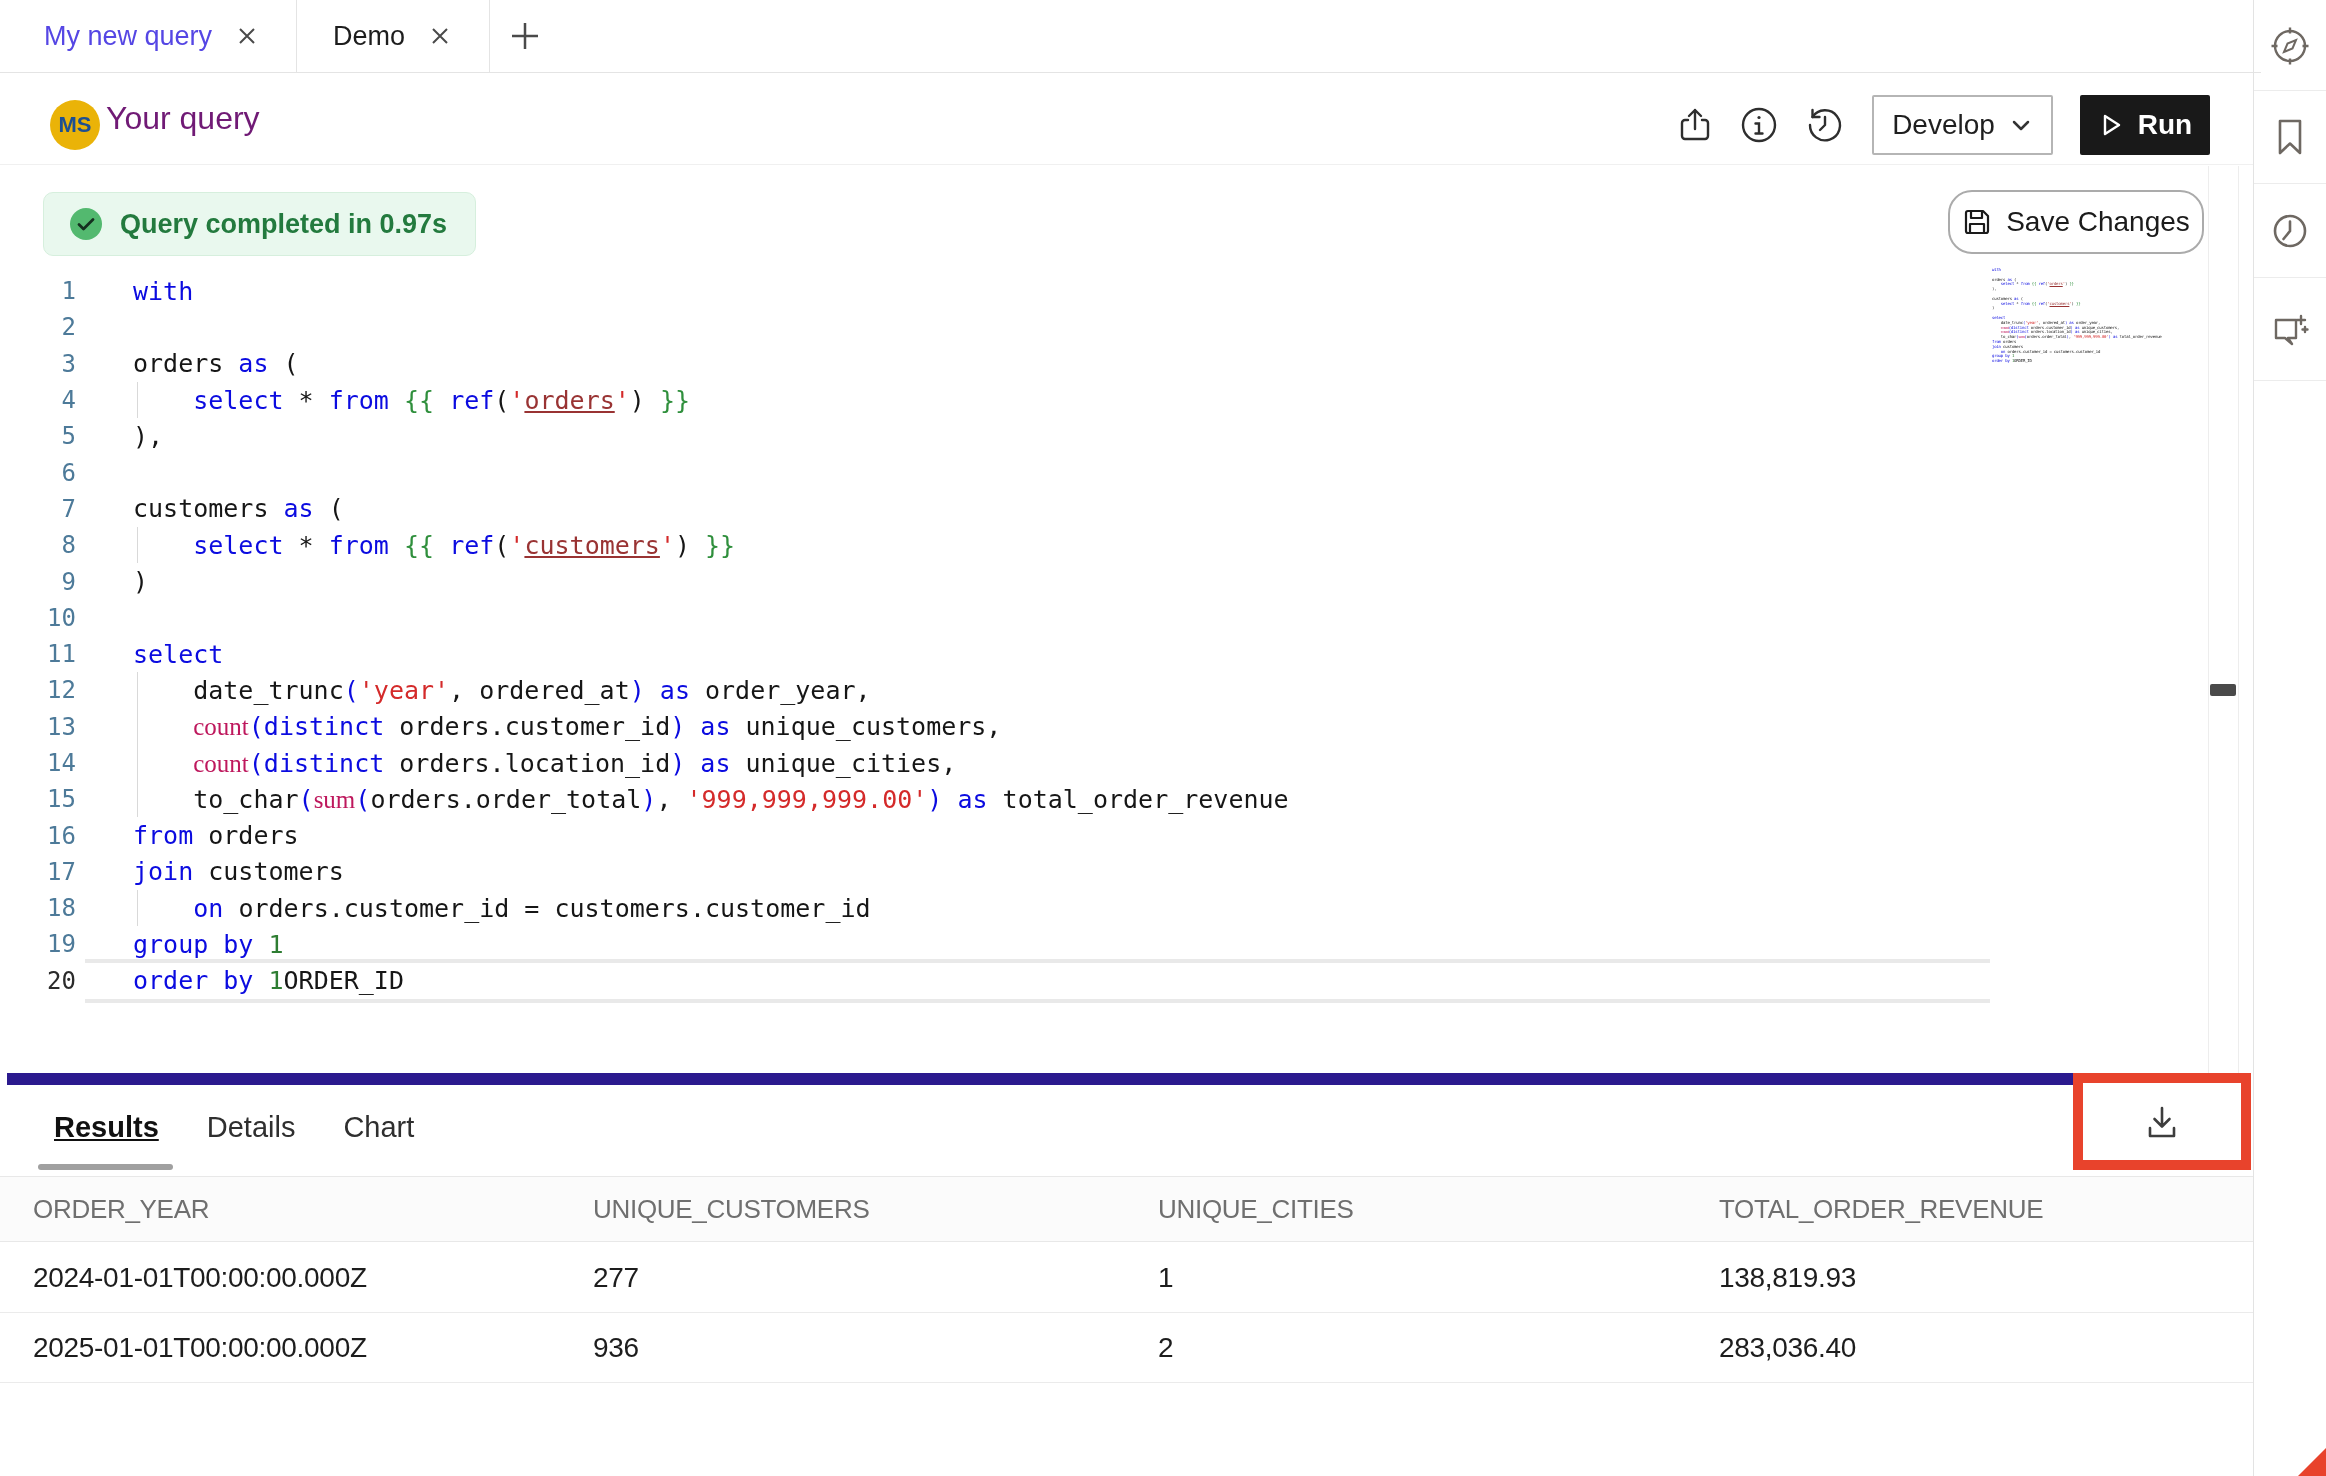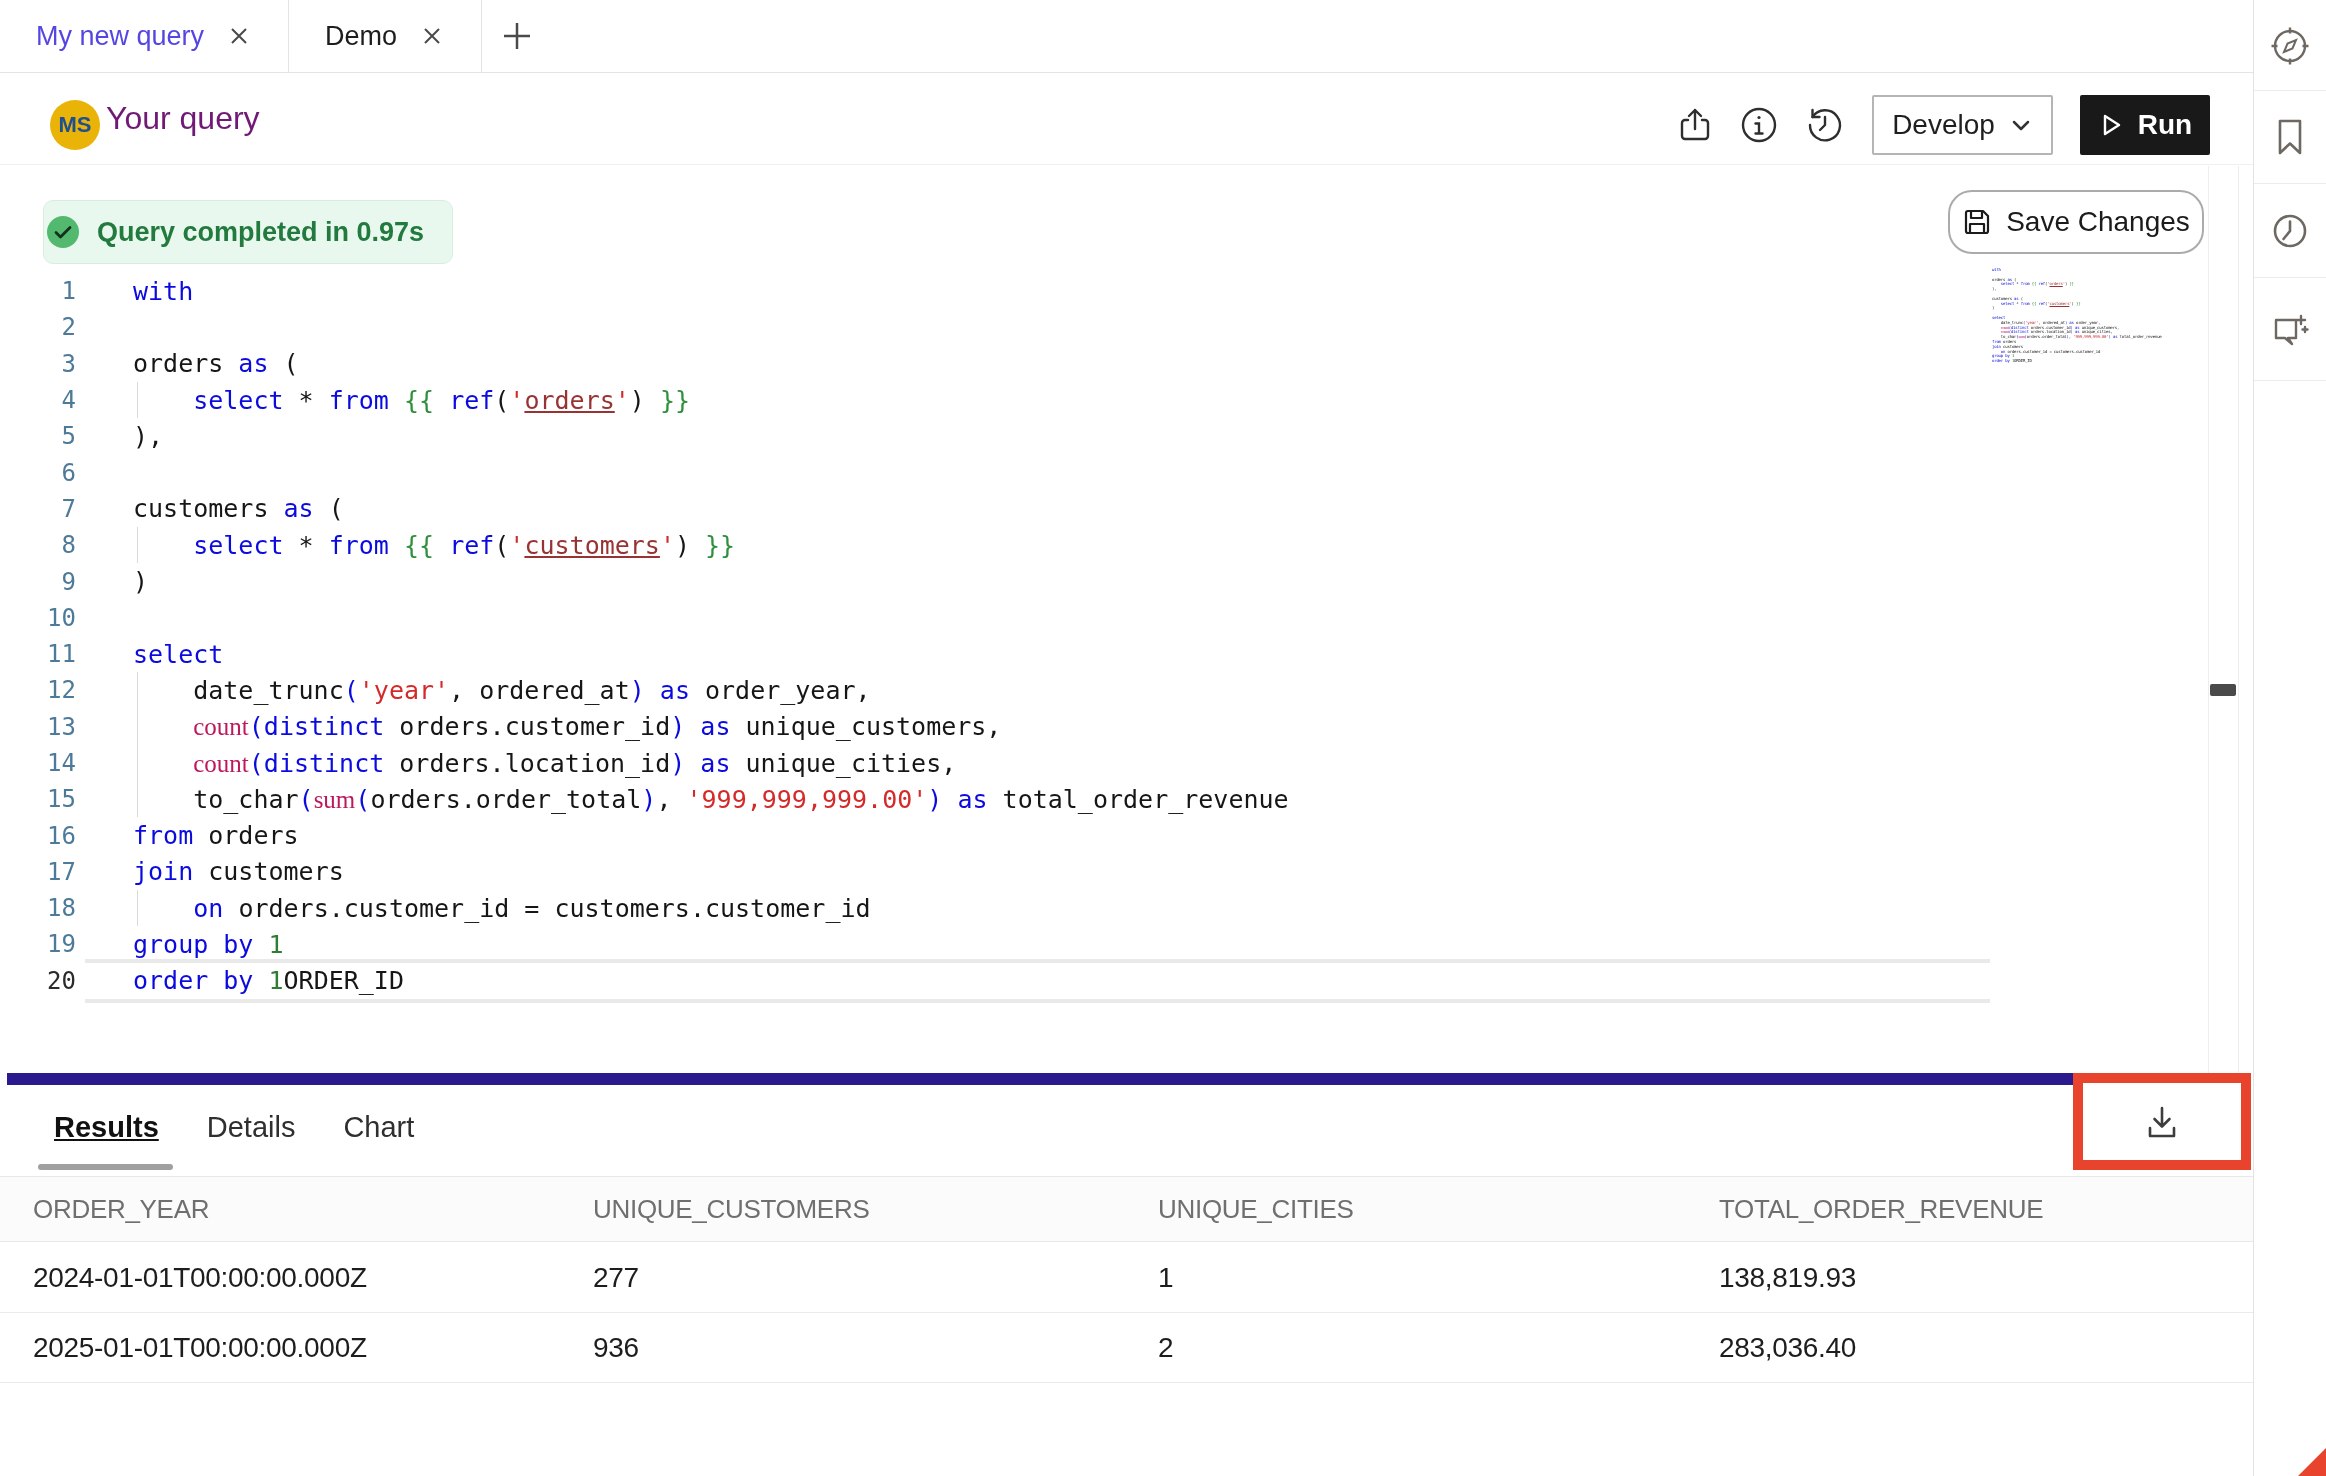--- a/index.html
+++ b/index.html
@@ -1,39 +1,39 @@
 <!DOCTYPE html>
 <html><head>
 <meta charset="utf-8">
 <style>
   html,body{margin:0;padding:0;}
   body{width:2326px;height:1476px;background:#ffffff;position:relative;overflow:hidden;
        font-family:"Liberation Sans", sans-serif;color:#1c1c1c;}
   .abs{position:absolute;}
 
   
-  #tabbar{left:0;top:0;width:2253px;height:72px;border-bottom:1px solid #e4e4e4;display:flex;align-items:stretch;}
+  #tabbar{left:0;top:0;width:2253px;height:72px;border-bottom:1px solid #e4e4e4;display:flex;align-items:stretch;padding-left:8px;}
   .tab{display:flex;align-items:center;gap:22px;padding:0 36px;border-right:1px solid #e4e4e4;font-size:27px;}
   .tab .tlabel{color:#1d1d1d;}
   .tab.active .tlabel{color:#5546e4;}
   .xbtn{width:26px;height:26px;display:flex;align-items:center;justify-content:center;cursor:pointer;}
   .plusbtn{width:70px;display:flex;align-items:center;justify-content:center;cursor:pointer;}
 
   
   #hdr{left:0;top:72px;width:2253px;height:92px;border-bottom:1px solid #f0f0f0;}
   .avatar{left:50px;top:100px;width:50px;height:50px;border-radius:50%;background:#eab308;color:#1d4f91;
           font-weight:bold;font-size:22px;display:flex;align-items:center;justify-content:center;}
   .qtitle{left:106px;top:72px;height:92px;display:flex;align-items:center;font-size:32px;color:#701a75;}
   .hicon{top:103px;width:44px;height:44px;display:flex;align-items:center;justify-content:center;cursor:pointer;}
   .btn{display:flex;align-items:center;justify-content:center;gap:14px;font-size:28px;border-radius:2px;box-sizing:border-box;cursor:pointer;}
   #develop-btn{left:1872px;top:95px;width:181px;height:60px;border:2px solid #b5b5b5;background:#fff;color:#1f1f1f;}
   #run-btn{left:2080px;top:95px;width:130px;height:60px;background:#191919;color:#fff;font-weight:600;}
 
   
-  #badge{left:43px;top:200px;height:62px;padding:0 28px 0 1px;display:flex;align-items:center;gap:16px;
+  #badge{left:43px;top:192px;height:62px;padding:0 28px 0 24px;display:flex;align-items:center;gap:16px;
          background:#e9f8ee;border:1px solid #d6efdd;border-radius:10px;font-size:27px;font-weight:600;color:#237a3e;}
   #save-btn{left:1948px;top:190px;width:256px;height:64px;border:2px solid #ababab;background:#fff;color:#1b1b1b;border-radius:24px;}
 
   
   #code-area{left:0;top:273px;width:2200px;}
   .cl{display:flex;height:36.3px;align-items:center;font-family:"DejaVu Sans Mono", monospace;font-size:25px;white-space:pre;}
   .ln{display:inline-block;width:76px;text-align:right;color:#4d7a99;font-size:24px;flex:0 0 76px;}
   .ln-cur{color:#2b2b2b;}
   .cd{margin-left:57px;}
   .tk-def{color:#161616;}

